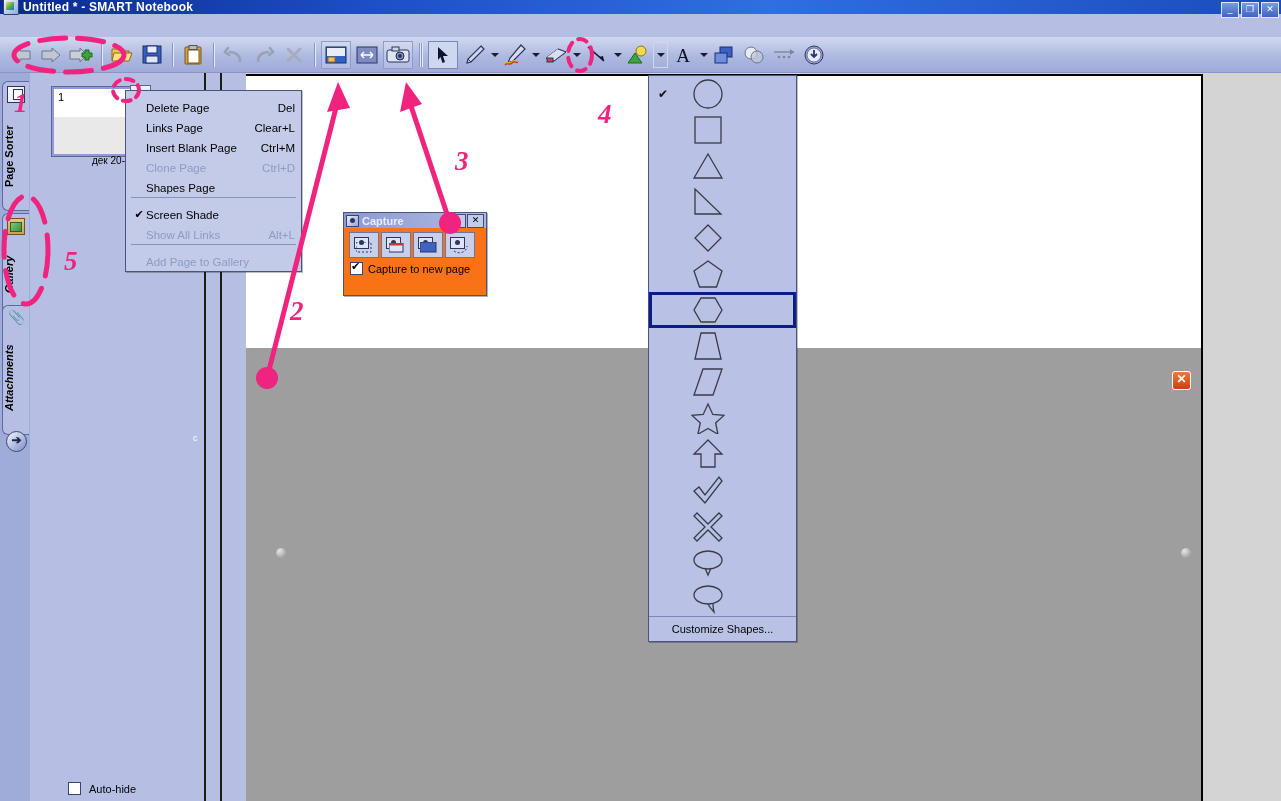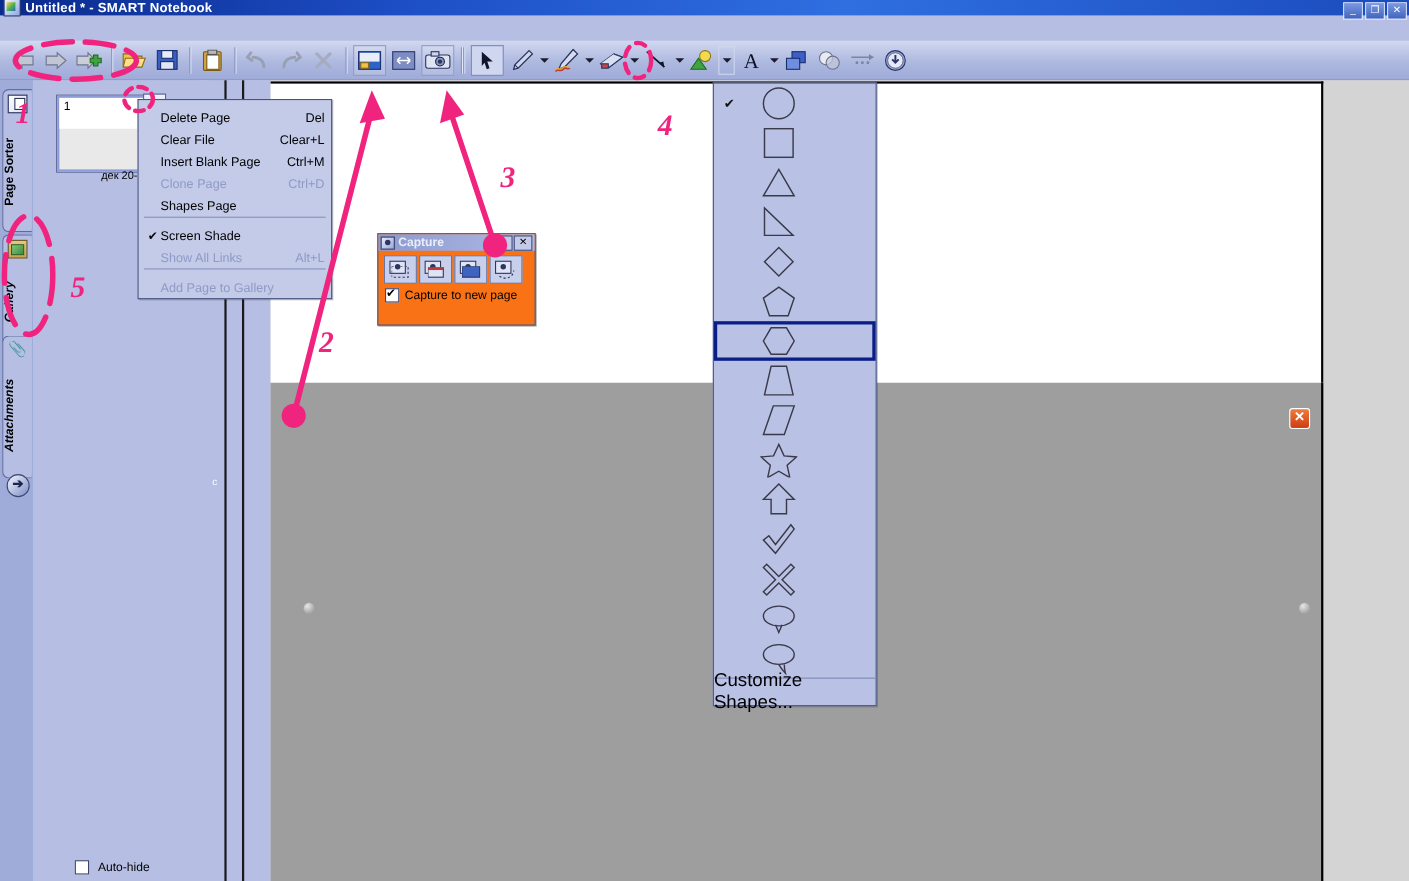--- a/index.html
+++ b/index.html
@@ -130,21 +130,21 @@
   .capchk{display:flex;align-items:center;gap:5px;padding:2px 6px;font-size:11px;}
 
   
   .shapes{position:absolute;left:648px;top:75px;width:147px;background:#b9c2e5;
     border:1px solid #4a5480;box-shadow:1px 1px 0 rgba(0,0,0,.25);z-index:35;}
   .shrow{height:36px;display:flex;align-items:center;position:relative;}
   .shrow .chk{width:28px;text-align:center;font-size:12px;color:#111;}
   .shrow .gly{width:62px;display:flex;align-items:center;justify-content:center;}
   .shrow.sel{outline:3px solid #0b1d86;outline-offset:-3px;}
   .shfoot{border-top:1px solid #7d88b7;height:24px;display:flex;align-items:center;justify-content:center;
-    font-size:17px;color:#000;}
+    font-size:11px;color:#000;}
 
   
   .anno{position:absolute;left:0;top:0;width:1281px;height:801px;pointer-events:none;z-index:60;}
   .annonum{position:absolute;color:#f0247e;font-size:27px;font-style:italic;font-weight:bold;
     font-family:"Liberation Serif",serif;}
 </style>
 </head>
 <body>
 
 <div id="app">
@@ -385,21 +385,21 @@
   </div>
 
   <div class="ctxmenu">
     <div class="mi">
       <span class="chk"></span>
       <span class="lbl">Delete Page</span>
       <span class="acc">Del</span>
     </div>
     <div class="mi">
       <span class="chk"></span>
-      <span class="lbl">Clear File</span>
+      <span class="lbl">Links Page</span>
       <span class="acc">Clear+L</span>
     </div>
     <div class="mi">
       <span class="chk"></span>
       <span class="lbl">Insert Blank Page</span>
       <span class="acc">Ctrl+M</span>
     </div>
     <div class="mi dim">
       <span class="chk"></span>
       <span class="lbl">Clone Page</span>

